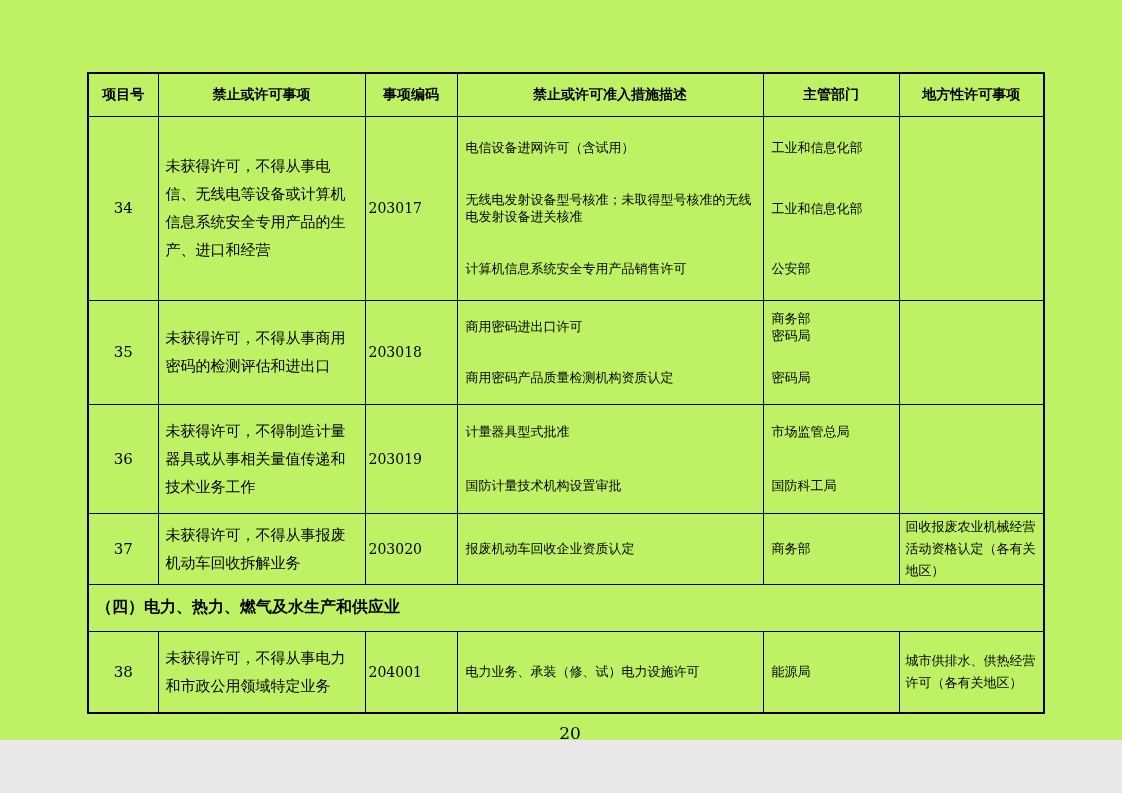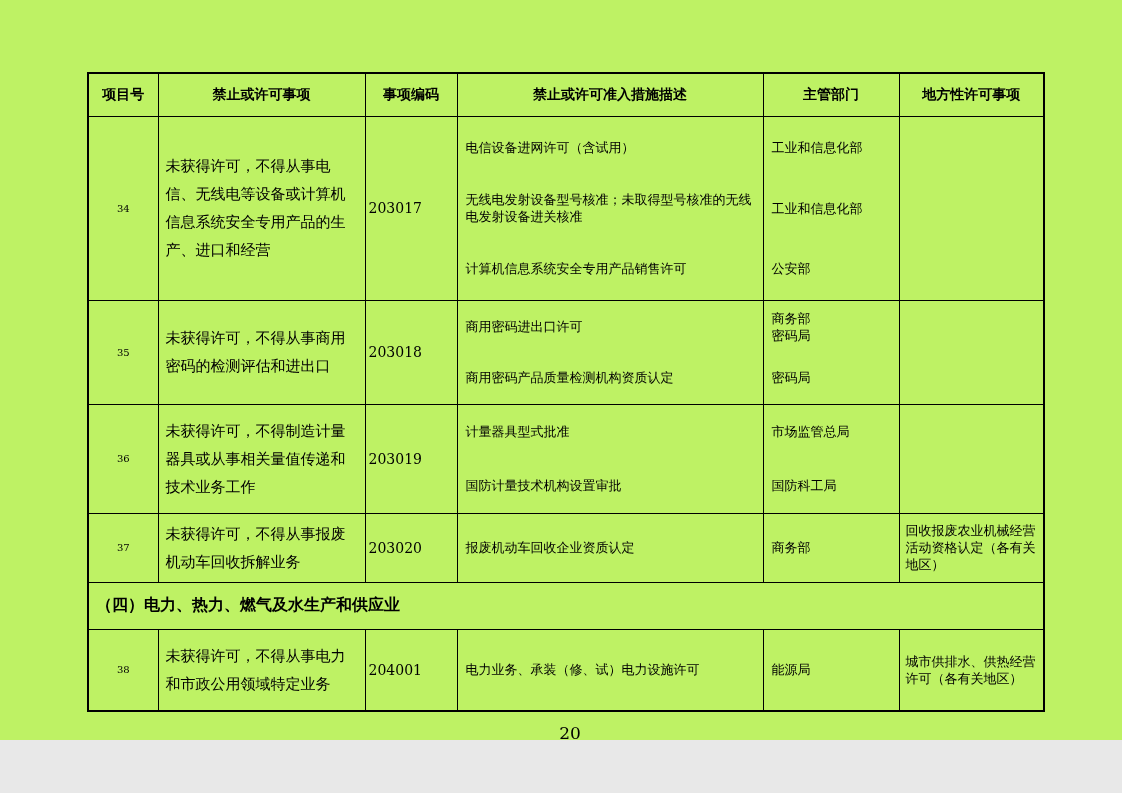--- a/index.html
+++ b/index.html
@@ -14,31 +14,31 @@
     border-collapse:collapse; table-layout:fixed;
     border:2px solid #000;
   }
   table.main td, table.main th { border:1px solid #000; vertical-align:middle; }
   thead th {
     border-bottom:2px solid #000;
     font-family:"DejaVu Sans","Liberation Sans",sans-serif;
     font-weight:bold; font-size:14px; text-align:center; height:43px;
     padding:2px 2px;
   }
-  .c-num  { text-align:center; font-size:10px; }
+  .c-num  { text-align:center; font-size:15px; }
   .c-item { font-size:15px; line-height:28px; padding:2px 7px; text-align:left; }
   .c-code { font-size:14px; padding:0 2px 0 3px; text-align:left; }
   .c-measures, .c-dept { padding:0; }
   .stack { display:flex; flex-direction:column; width:100%; }
   .stack > div {
     flex:1 1 0; display:flex; align-items:center;
     padding:2px 8px; font-size:13px; line-height:17px;
     white-space:pre-line; text-align:left;
   }
-  .c-local { font-size:13px; line-height:17px; padding:2px 6px; text-align:left; }
+  .c-local { font-size:13px; line-height:22px; padding:2px 6px; text-align:left; }
   tr.section-row td {
     font-family:Liberation Mono, monospace;
     font-weight:bold; font-size:16px; padding:2px 2px 2px 7px; text-align:left;
   }
   .page-number {
     position:absolute; left:13px; top:723px; width:1114px;
     text-align:center; font-size:17px;
   }
 </style>
 </head>

